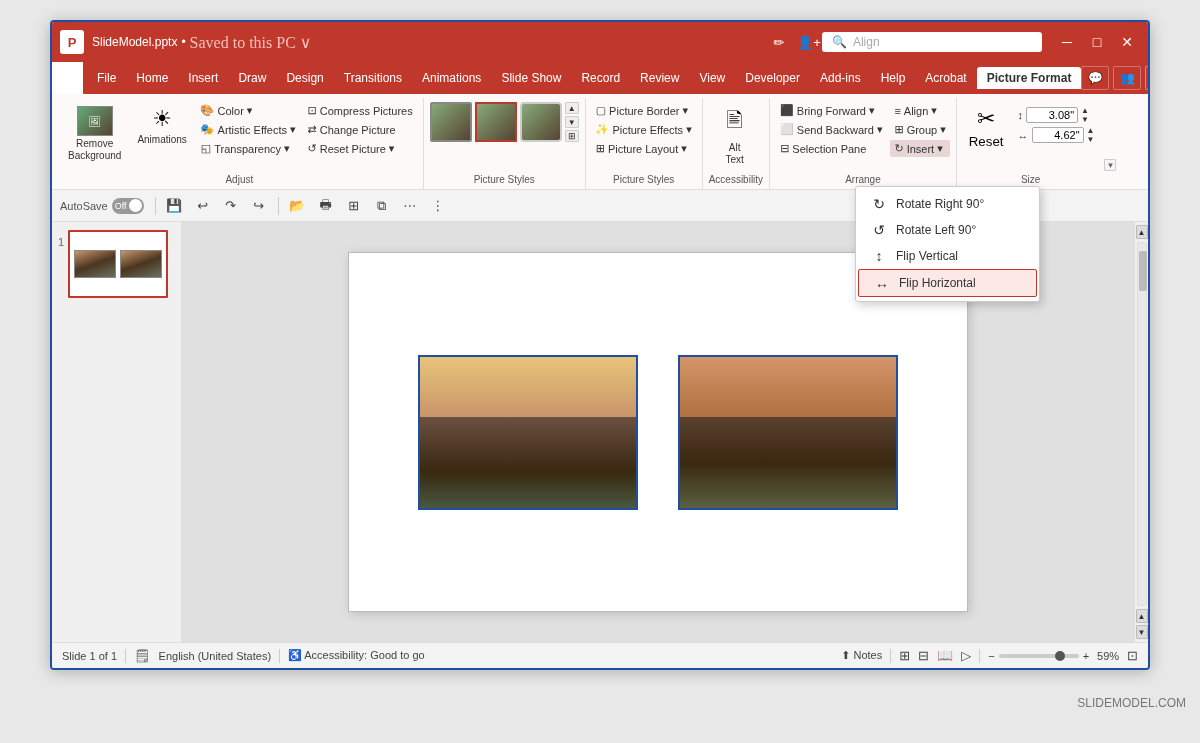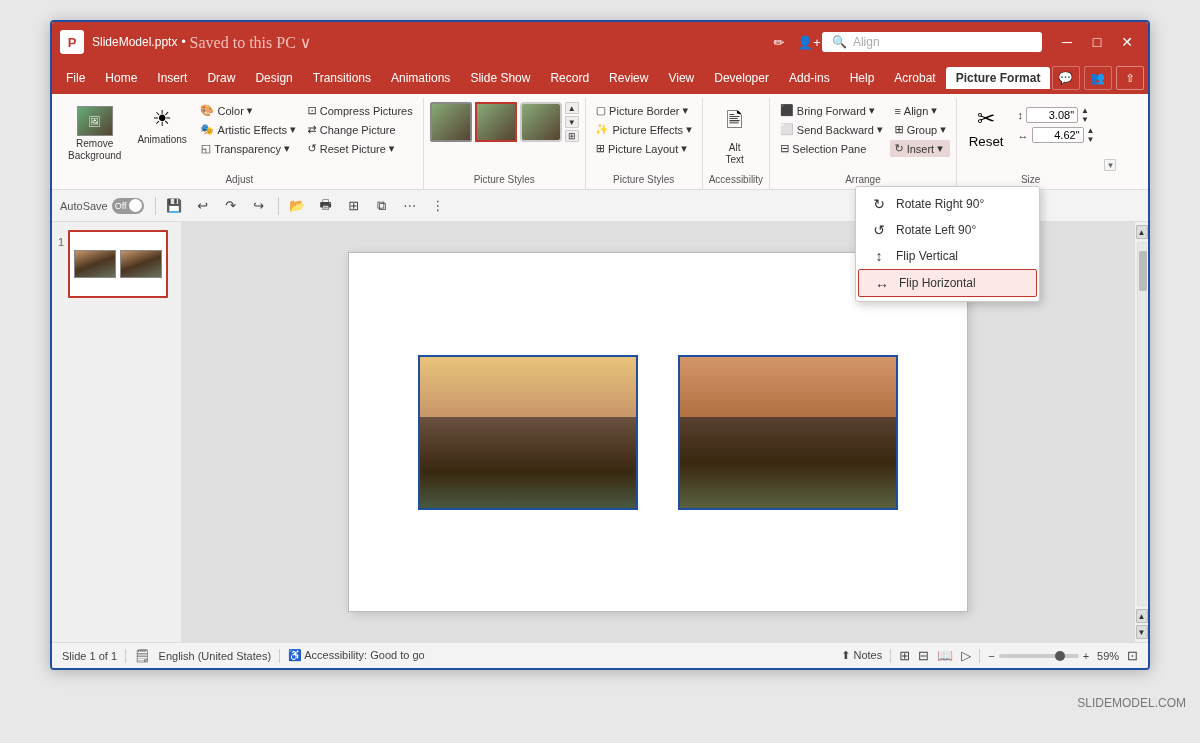--- a/index.html
+++ b/index.html
@@ -61,20 +61,21 @@
       border-radius: 2px;
     }
 
     
     .menu-bar {
       background: #c0382b;
       display: flex;
       align-items: center;
       height: 32px;
       padding: 0 4px;
+      margin-left: 31px;
     }
     .menu-item {
       padding: 4px 10px;
       color: #fff;
       font-size: 12px;
       cursor: pointer;
       border-radius: 3px;
       white-space: nowrap;
     }
     .menu-item.active {

